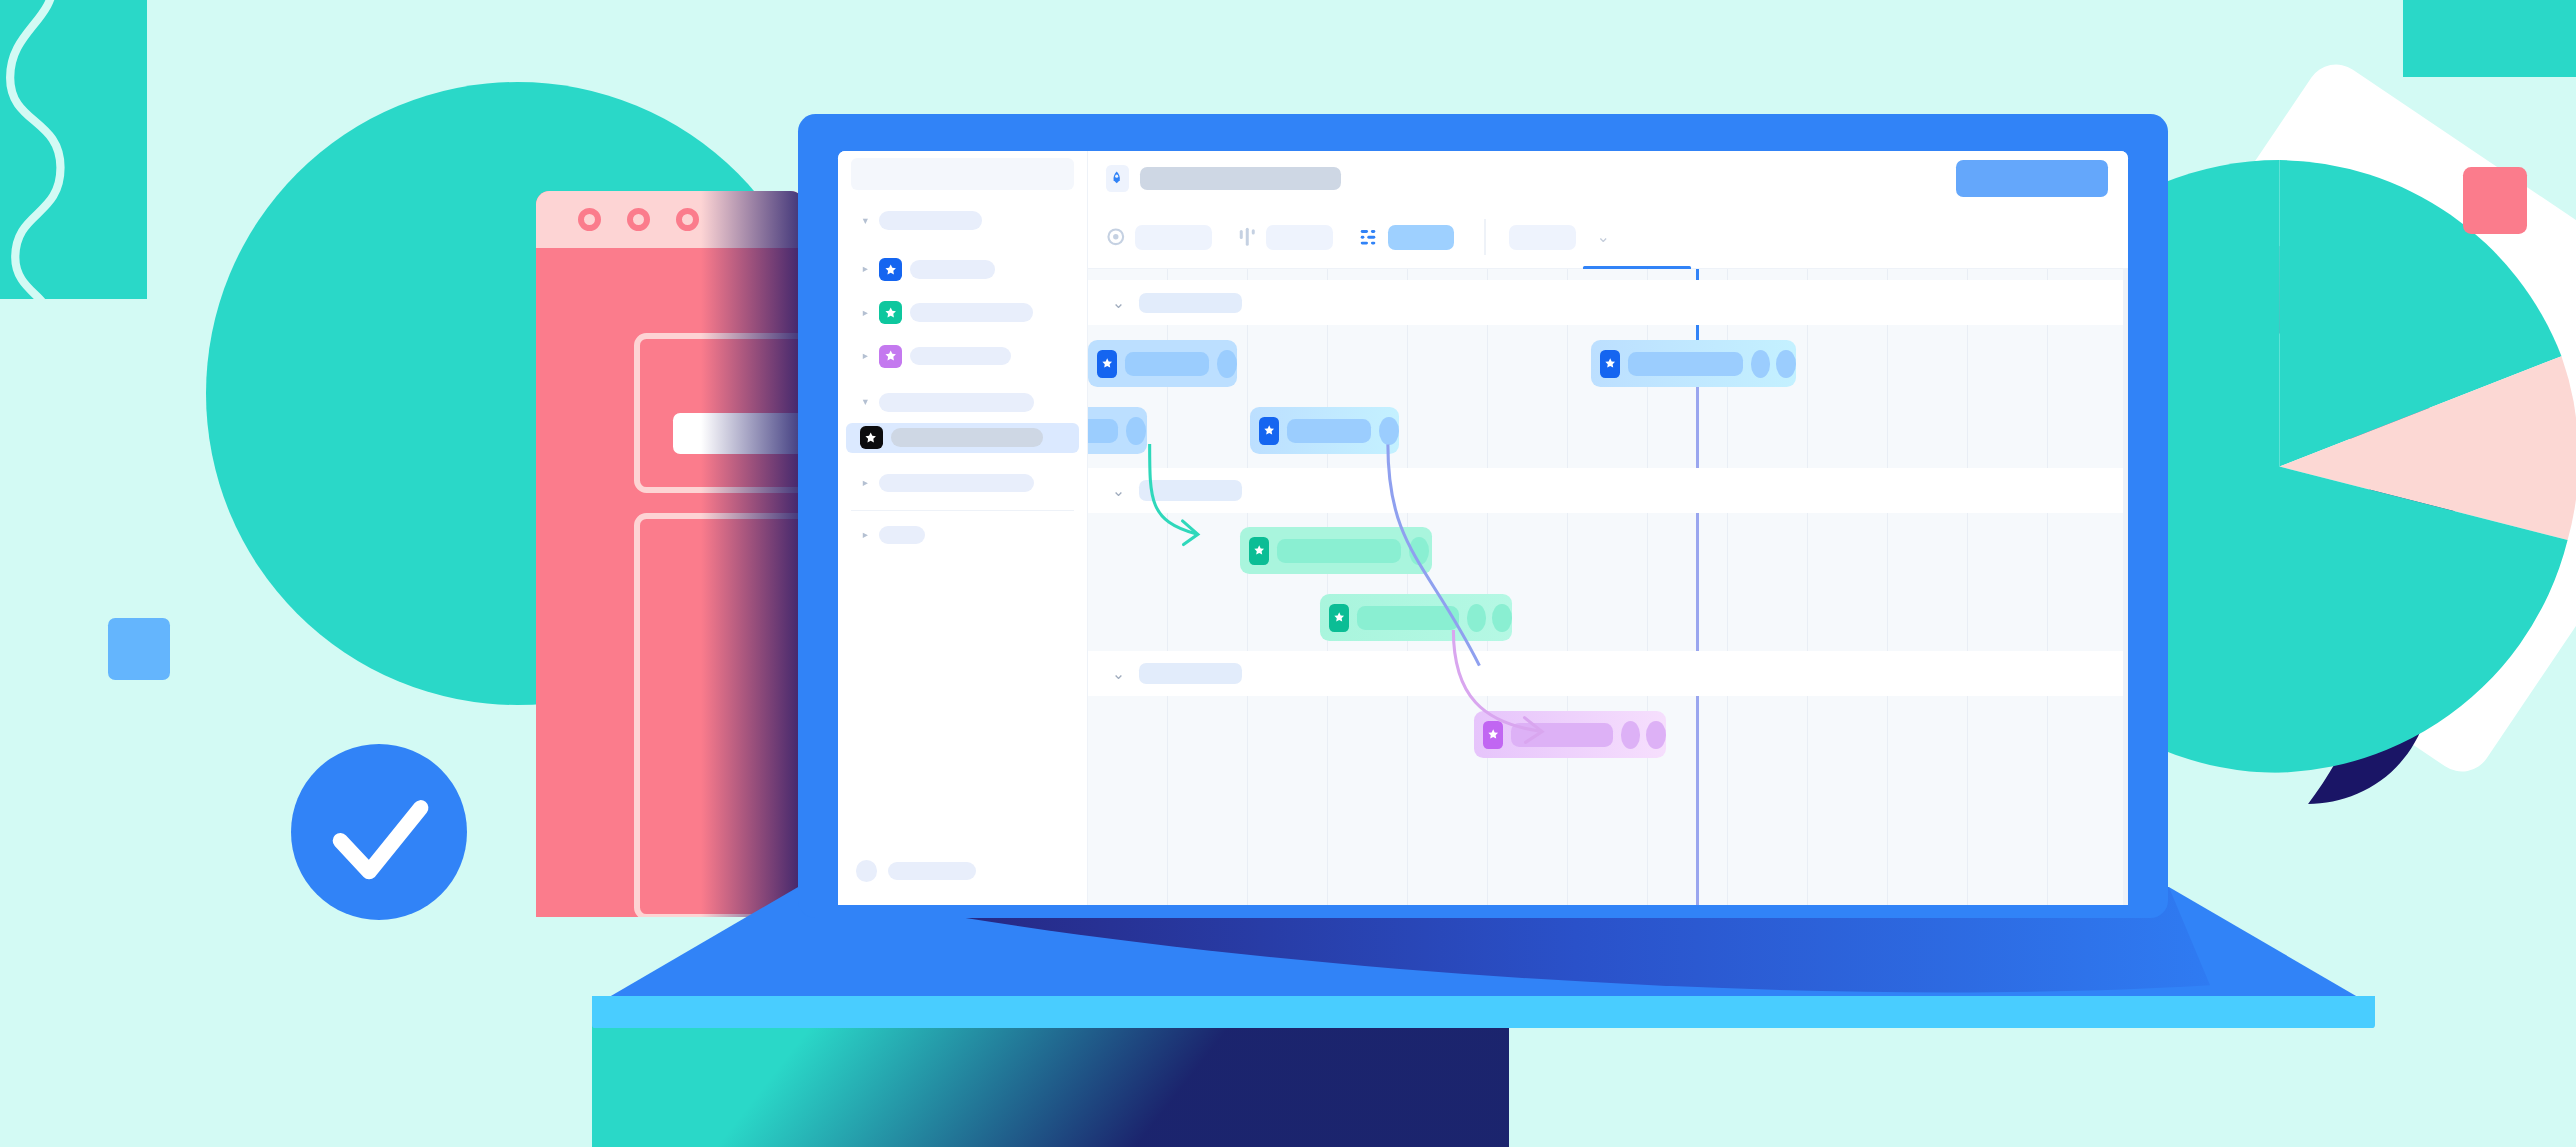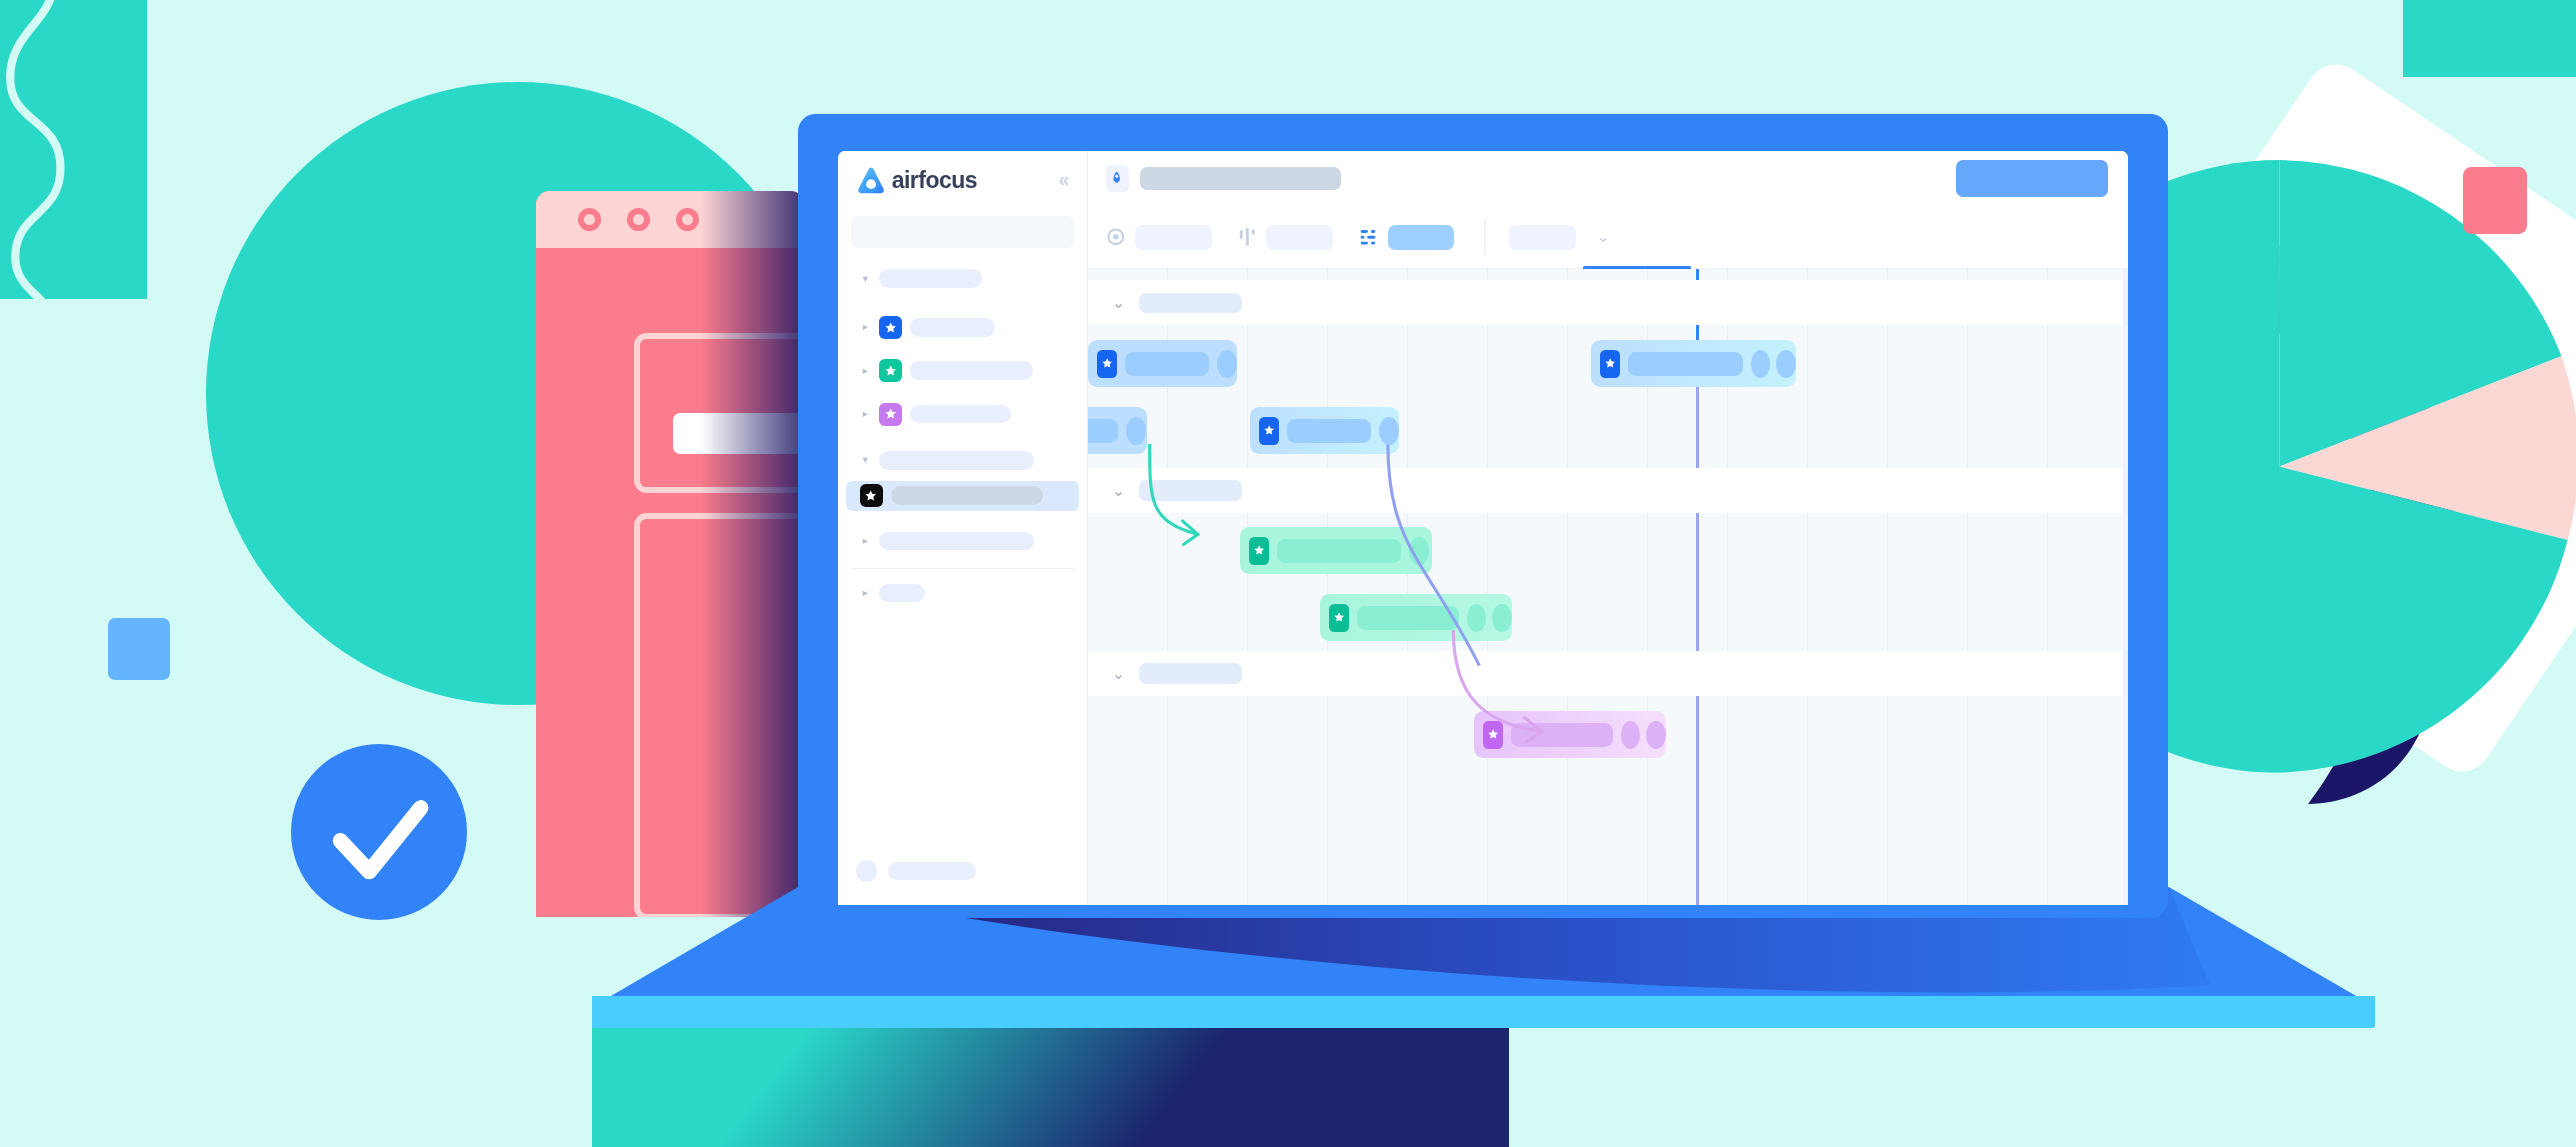--- a/index.html
+++ b/index.html
@@ -184,35 +184,20 @@
       <path d="M400 0 L3060 0 L3140 190 C 2300 240, 1100 150, 400 0 Z" fill="url(#bg1)"></path>
     </svg>
     <div id="laptop-foot"></div>
 
     <div id="laptop-lid"></div>
 
     <div id="laptop-screen">
 
       <aside id="app-sidebar">
 
-        <div id="sidebar-header">
-          <svg class="logo-mark" viewBox="0 0 56 52">
-            <defs>
-              <linearGradient id="lg1" x1="0" y1="0" x2="1" y2="1">
-                <stop offset="0%" stop-color="#5fc8f8"></stop>
-                  <stop offset="100%" stop-color="#2f7bf2"></stop>
-              </linearGradient>
-            </defs>
-            <path d="M24.5 4 C26.7 0.6 31.3 0.6 33.5 4 L53 42 C55 46 52.5 50.5 48 50.5 L10 50.5 C5.5 50.5 3 46 5 42 Z" fill="url(#lg1)"></path>
-            <circle cx="29" cy="33" r="15" fill="#3aa0f5" opacity=".75"></circle>
-            <circle cx="29" cy="33" r="9.5" fill="#ffffff"></circle>
-          </svg>
-          <span class="logo-word">airfocus</span>
-          <span id="collapse-icon">«</span>
-        </div>
 
         <div id="sidebar-search"></div>
 
         <div class="nav-list">
 
           <div class="nav-row section">
             <span class="caret">▾</span>
             <span class="bar" style="width:103px"></span>
           </div>
           <div class="nav-spacer"></div>

